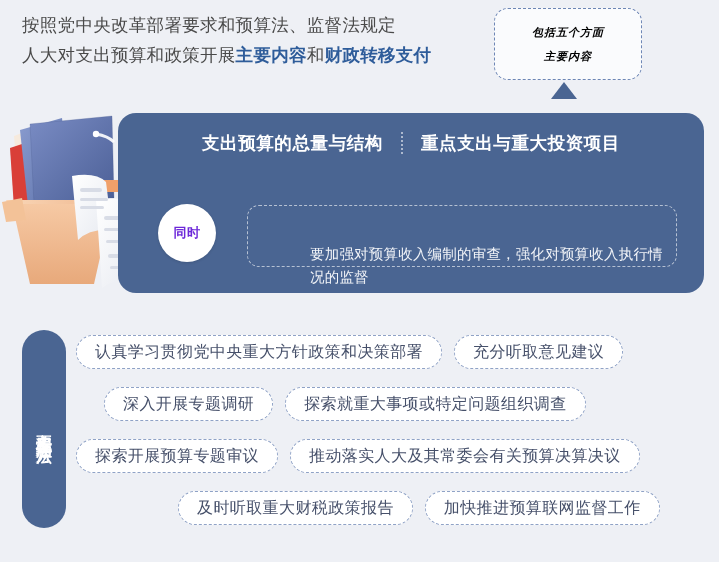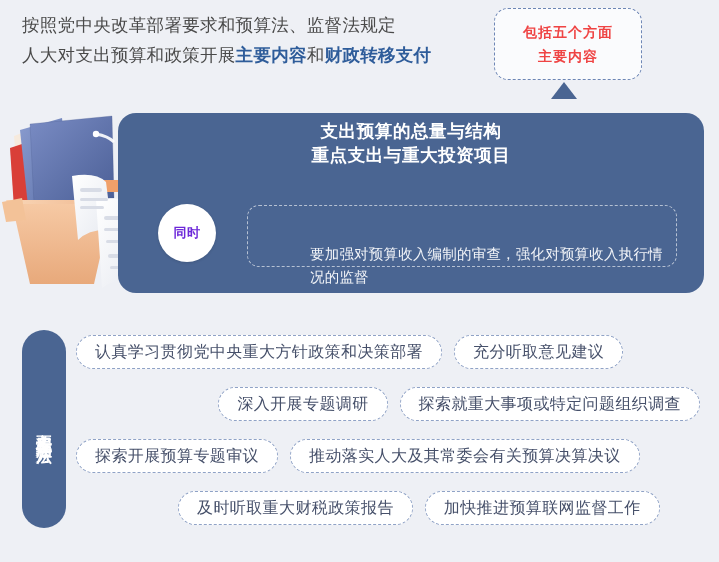--- a/index.html
+++ b/index.html
@@ -21,39 +21,38 @@
 
   
   .badge{
     position:absolute;left:494px;top:8px;width:148px;height:72px;
     border:1.6px dashed #6d86b5;border-radius:14px;
     background:#fafbfd;
     display:flex;flex-direction:column;align-items:center;justify-content:center;
     box-sizing:border-box;
   }
   .badge .bl{
-    color:#ef4444;font-size:14px;font-weight:bold;line-height:24px;letter-spacing:1px;
+    color:#000000;font-size:11px;font-weight:bold;line-height:24px;letter-spacing:1px;font-style:italic;
   }
   .badge-arrow{
     position:absolute;left:551px;top:82px;width:0;height:0;
     border-left:13px solid transparent;border-right:13px solid transparent;
     border-bottom:17px solid #4a6592;
   }
 
   
   .panel{
     position:absolute;left:118px;top:113px;width:586px;height:180px;
     background:#4a6592;border-radius:18px;
   }
   .panel-rows{position:absolute;left:0;top:14px;width:100%;}
   .prow{
     display:flex;align-items:center;justify-content:center;
     height:32px;color:#ffffff;font-size:17.5px;font-weight:bold;letter-spacing:.6px;
     white-space:nowrap;
-    flex-direction:column;
   }
   .prow .seg{padding:0 14px;}
   .divider{
     width:0;height:22px;border-left:2px dotted rgba(255,255,255,.55);
     margin:0 4px;
   }
 
   
   .note{
     position:absolute;left:129px;top:92px;width:430px;height:62px;
@@ -83,21 +82,21 @@
   .vpill span{
     color:#ffffff;font-size:16px;font-weight:bold;
     writing-mode:vertical-rl;text-orientation:upright;letter-spacing:2.5px;
     line-height:1;
   }
 
   
   .rows{position:absolute;left:76px;top:330px;width:636px;}
   .row{display:flex;align-items:center;height:44px;margin-bottom:8px;}
   .row.r1{justify-content:flex-start;}
-  .row.r2{justify-content:flex-end;padding-left:28px;}
+  .row.r2{justify-content:flex-start;padding-left:28px;}
   .row.r3{justify-content:flex-start;}
   .row.r4{justify-content:flex-start;padding-left:102px;}
   .pill{
     border:1.5px dashed #8fa2c6;border-radius:22px;background:#ffffff;
     color:#46506a;font-size:16px;letter-spacing:.4px;white-space:nowrap;
     height:34px;display:flex;align-items:center;padding:12px 18px;
     margin-right:12px;box-sizing:border-box;
   }
 </style>
 </head>

